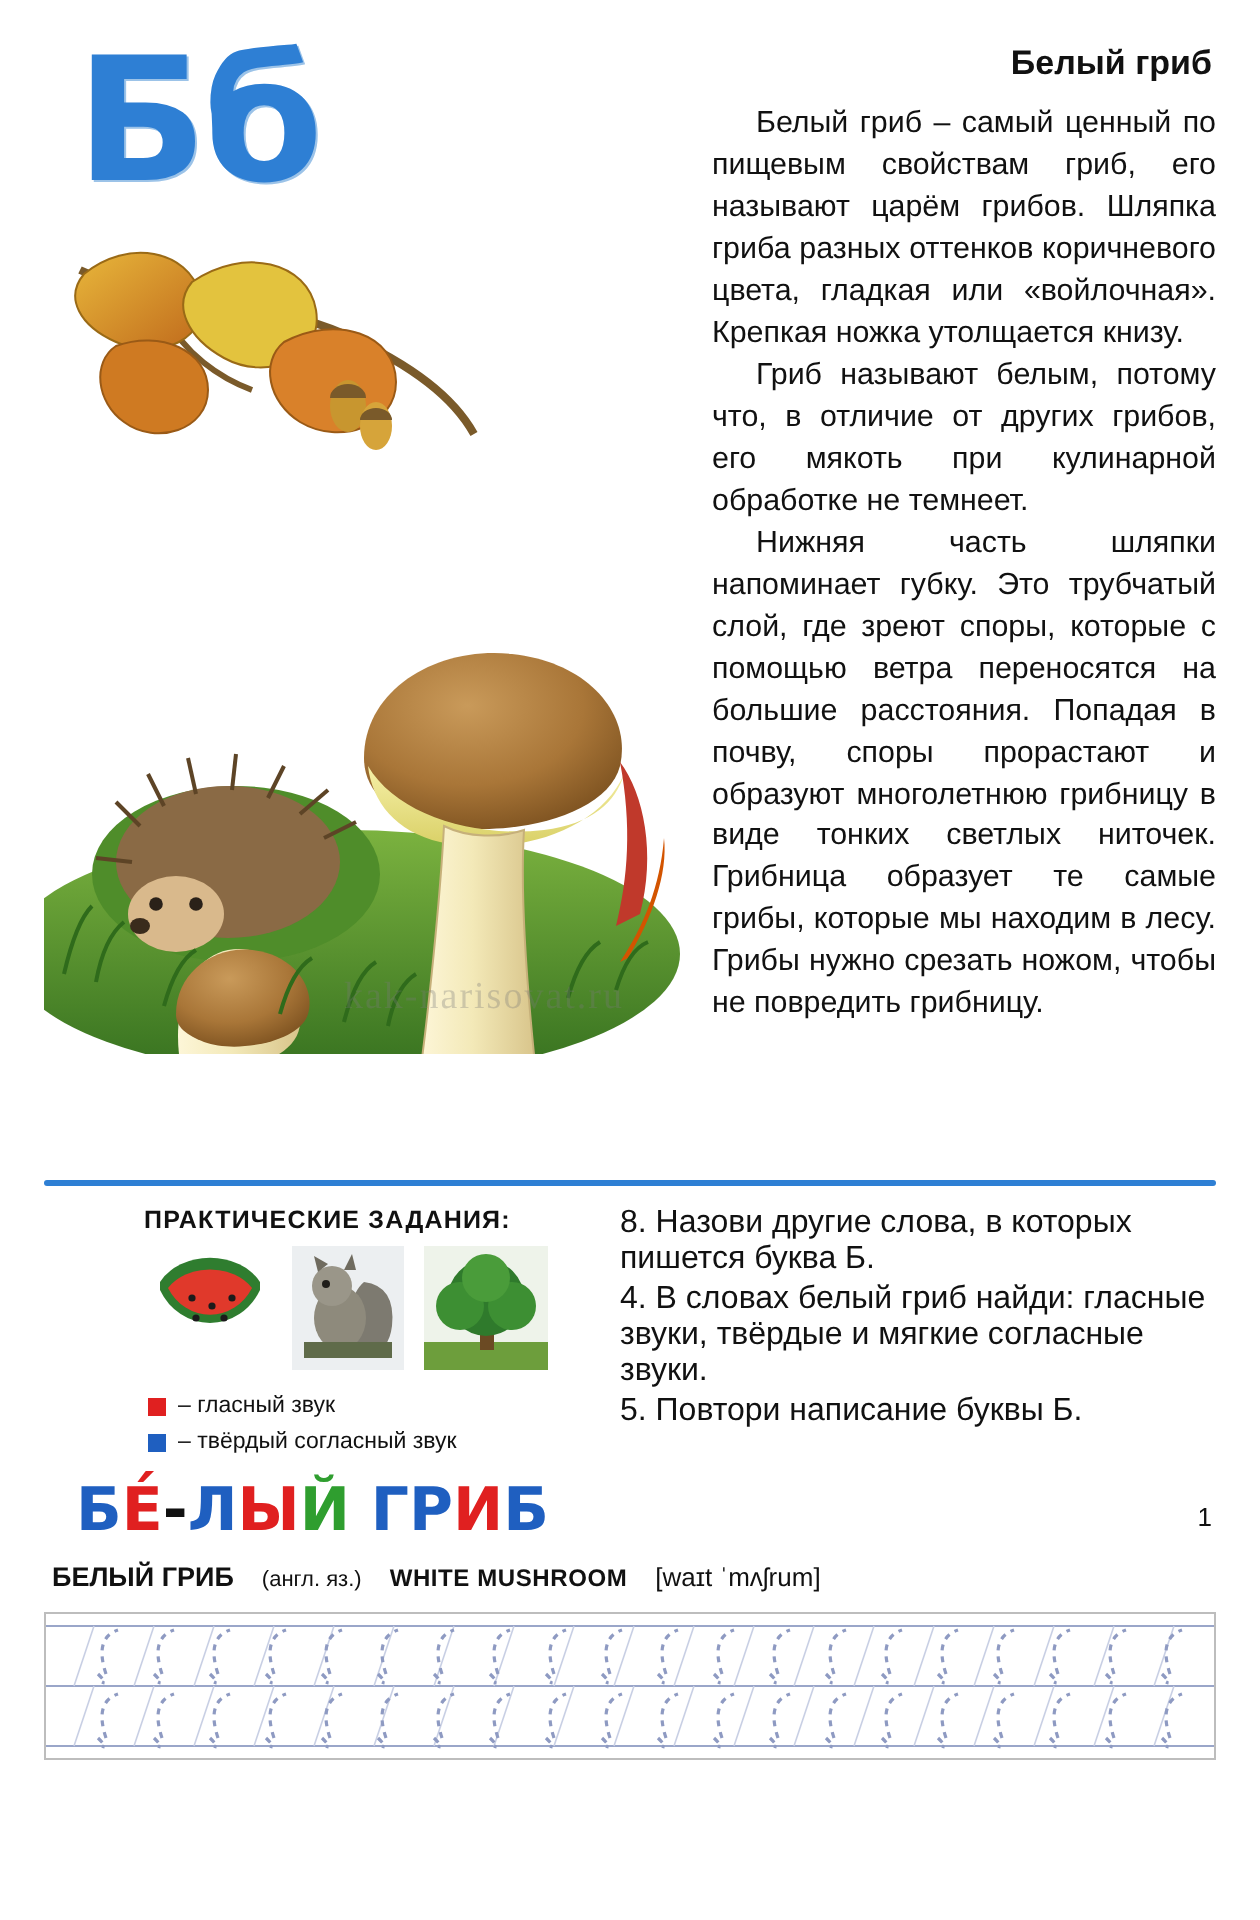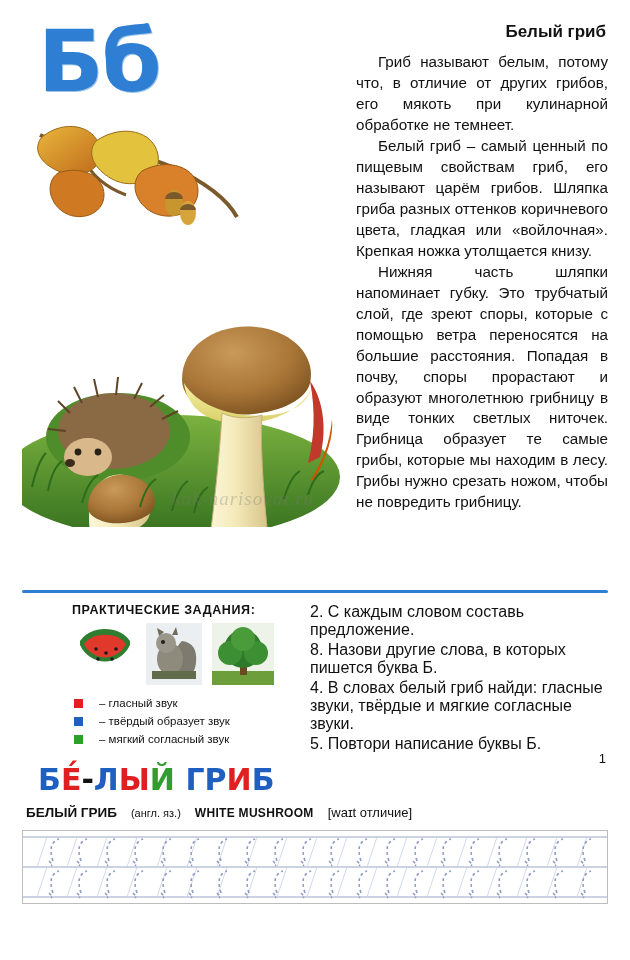--- a/index.html
+++ b/index.html
@@ -56,21 +56,20 @@
     border-radius: 4px;
     overflow: hidden;
     background: #ffffff;
   }
   .illus svg { display: block; }
 
   .watermark {
     position: absolute;
     left: 150px; top: 470px;
     font-family: "Liberation Serif", serif;
-    font-style: italic;
     font-size: 19px;
     color: rgba(120,120,120,0.32);
     letter-spacing: 1px;
     pointer-events: none;
     z-index: 5;
   }
 
   .article-title {
     text-align: right;
     font-weight: bold;
@@ -115,21 +114,21 @@
   .pic-row {
     display: flex;
     gap: 10px;
     align-items: flex-end;
     margin-left: 6px;
     height: 62px;
   }
   .legend { margin: 10px 0 0 6px; }
   .legend-row {
     display: flex; align-items: center;
-    gap: 16px;
+    gap: 6px;
     font-size: 11.5px;
     line-height: 1.55;
     color: #111;
   }
   .sq { width: 9px; height: 9px; display: inline-block; }
   .sq.red { background: #e02020; }
   .sq.blue { background: #1f5fc0; }
   .sq.green { background: #2f9e2f; }
   .task-item { margin-bottom: 2px; }
 
@@ -290,22 +289,22 @@
           </g>
         </svg>
       </div>
 
       <div class="watermark">kak-narisovat.ru</div>
     </div>
 
     <div class="right-col">
       <div class="article-title">Белый гриб</div>
       <div class="article-body">
+          <p>Белый гриб – самый ценный по пищевым свойствам гриб, его называют царём грибов. Шляпка гриба разных оттенков коричневого цвета, гладкая или «войлочная». Крепкая ножка утолщается книзу.</p>
           <p>Гриб называют белым, потому что, в отличие от других грибов, его мякоть при кулинарной обработке не темнеет.</p>
-          <p>Белый гриб – самый ценный по пищевым свойствам гриб, его называют царём грибов. Шляпка гриба разных оттенков коричневого цвета, гладкая или «войлочная». Крепкая ножка утолщается книзу.</p>
           <p>Нижняя часть шляпки напоминает губку. Это трубчатый слой, где зреют споры, которые с помощью ветра переносятся на большие расстояния. Попадая в почву, споры прорастают и образуют многолетнюю грибницу в виде тонких светлых ниточек. Грибница образует те самые грибы, которые мы находим в лесу. Грибы нужно срезать ножом, чтобы не повредить грибницу.</p>
         </div>
     </div>
 
   </div>
 
   <div class="divider"></div>
 
   <div class="tasks">
 
@@ -348,46 +347,41 @@
         </svg>
       </div>
 
       <div class="legend">
         <div class="legend-row">
           <span class="sq red"></span>
           <span>– гласный звук</span>
         </div>
         <div class="legend-row">
           <span class="sq blue"></span>
-          <span>– твёрдый образует звук</span>
-        </div>
-        <div class="legend-row">
-          <span class="sq green"></span>
-          <span>– мягкий согласный звук</span>
+          <span>– твёрдый согласный звук</span>
         </div>
       </div>
     </div>
 
     <div class="tasks-right">
-      <div class="task-item">2. С каждым словом составь предложение.</div>
       <div class="task-item">8. Назови другие слова, в которых пишется буква Б.</div>
       <div class="task-item">4. В словах белый гриб найди: гласные звуки, твёрдые и мягкие согласные звуки.</div>
       <div class="task-item">5. Повтори написание буквы Б.</div>
     </div>
   </div>
 
   <div class="word-line">
     <span class="ch c-blue">Б</span><span class="ch c-red">Е́</span><span class="ch c-dark">-</span><span class="ch c-blue">Л</span><span class="ch c-red">Ы</span><span class="ch c-green">Й</span>&nbsp;<span class="ch c-blue">Г</span><span class="ch c-blue">Р</span><span class="ch c-red">И</span><span class="ch c-blue">Б</span>
   </div>
 
   <div class="translation">
     <span class="ru">БЕЛЫЙ ГРИБ</span>
     <span class="lang">(англ. яз.)</span>
     <span class="en">WHITE MUSHROOM</span>
-    <span class="ipa">[waɪt отличие]</span>
+    <span class="ipa">[waɪt ˈmʌʃrum]</span>
   </div>
 
   <div class="practice">
     <svg width="586" height="72" viewBox="0 0 586 72" xmlns="http://www.w3.org/2000/svg">
       <rect x="0" y="0" width="586" height="72" fill="#ffffff"></rect>
 
       <line x1="0" y1="6" x2="586" y2="6" stroke="#9aa6c9" stroke-width="1"></line>
       <line x1="0" y1="36" x2="586" y2="36" stroke="#9aa6c9" stroke-width="1"></line>
       <line x1="0" y1="66" x2="586" y2="66" stroke="#9aa6c9" stroke-width="1"></line>
 

